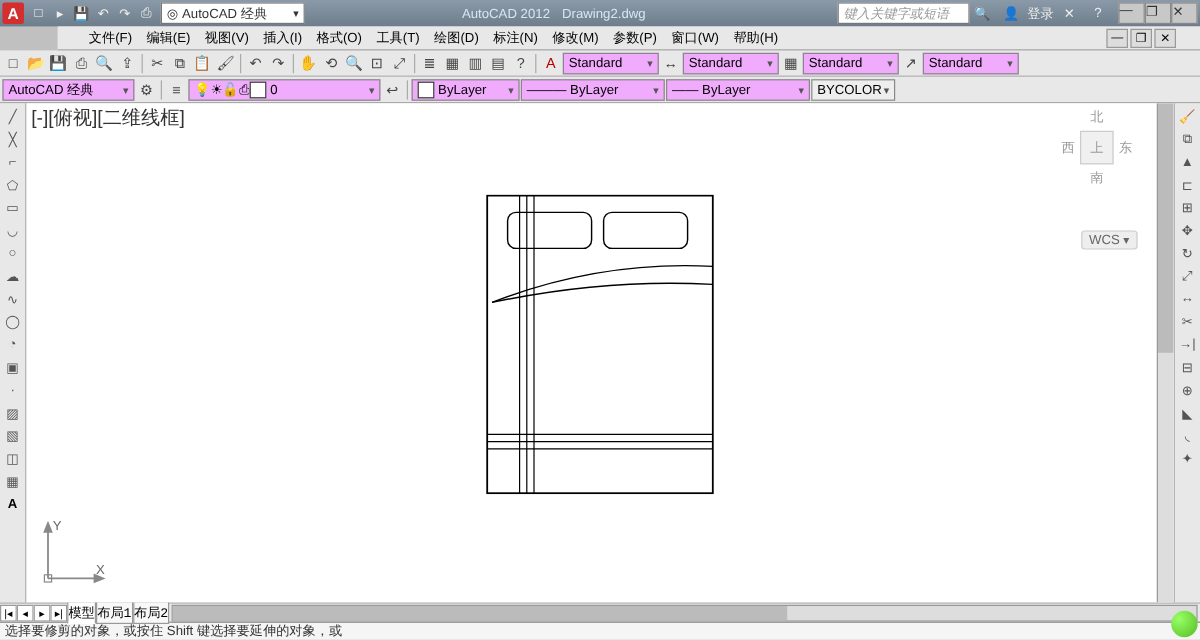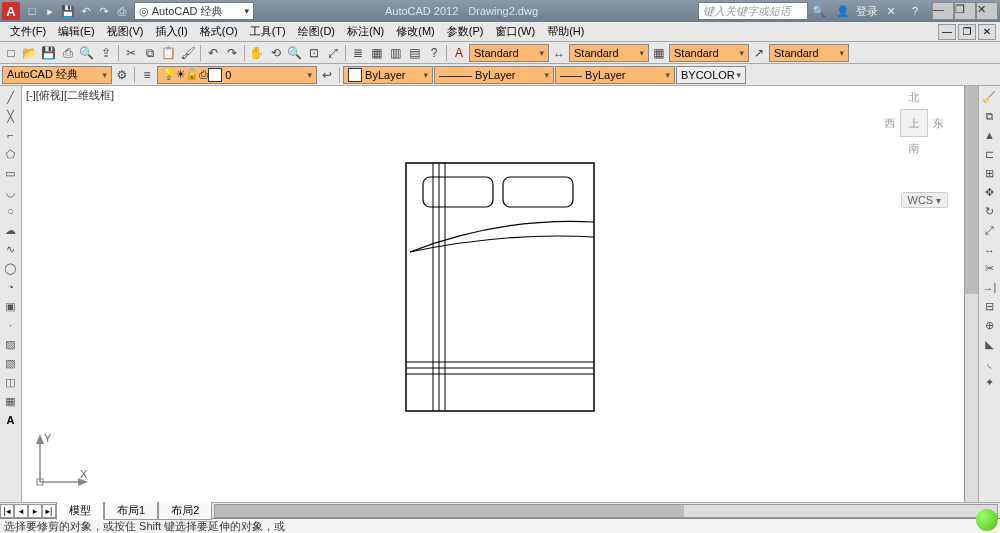--- a/index.html
+++ b/index.html
@@ -13,54 +13,54 @@
 .ws-dd { height: 18px; background: #fff; border: 1px solid #777; display: flex; align-items: center; padding: 0 4px; margin: 0 4px; color: #333; min-width: 120px; }
 .ws-dd .arrow { margin-left: auto; font-size: 9px; }
 .title-center { flex: 1; text-align: center; color: #d9e6f2; font-size: 12px; }
 .title-search { width: 110px; height: 18px; background: #fff; border: 1px solid #777; color: #999; padding: 0 4px; font-style: italic; display: flex; align-items: center; margin-left: 33px; }
 .title-right { display: flex; gap: 2px; align-items: center; }
 .title-right .btn { width: 22px; height: 18px; display: flex; align-items: center; justify-content: center; color: #eee; cursor: pointer; }
 .win-ctl { display: flex; gap: 0; margin-left: 6px; }
 .win-ctl .btn { width: 22px; height: 18px; background: #c8c8c8; border: 1px solid #888; color: #333; }
 
 
-.menubar { height: 20px; background: #e8e8e8; border-bottom: 1px solid #aaa; display: flex; align-items: center; padding: 0 4px; position: relative; }
+.menubar { height: 20px; background: #e8e8e8; border-bottom: 1px solid #aaa; display: flex; align-items: center; padding: 0 20px; position: relative; margin-left: 48px; }
 .menubar .item { padding: 2px 6px; cursor: pointer; }
 .menubar .doc-ctl { margin-left: auto; display: flex; gap: 2px; }
 .menubar .doc-ctl .btn { width: 18px; height: 16px; border: 1px solid #999; background: #ddd; display: flex; align-items: center; justify-content: center; cursor: pointer; font-size: 10px; }
 
 
 .toolbar-row { height: 22px; background: #e8e8e8; border-bottom: 1px solid #aaa; display: flex; align-items: center; padding: 0 2px; gap: 1px; }
 .tb-btn { width: 18px; height: 18px; border: 1px solid transparent; display: flex; align-items: center; justify-content: center; cursor: pointer; color: #444; font-size: 12px; }
 .tb-sep { width: 1px; height: 16px; background: #aaa; margin: 0 2px; }
-.tb-dd { height: 18px; background: #fdba74; border: 1px solid #888; display: flex; align-items: center; padding: 0 4px; min-width: 80px; cursor: pointer; }
+.tb-dd { height: 18px; background: #f0abfc; border: 1px solid #888; display: flex; align-items: center; padding: 0 4px; min-width: 80px; cursor: pointer; }
 .tb-dd .arrow { margin-left: auto; font-size: 9px; color: #555; }
 .tb-color { width: 14px; height: 14px; border: 1px solid #333; }
 
 
 .main { display: flex; height: 416px; position: relative; }
 .left-toolbar, .right-toolbar { width: 22px; background: #e8e8e8; border-right: 1px solid #aaa; display: flex; flex-direction: column; align-items: center; padding: 2px 0; gap: 1px; }
 .right-toolbar { border-right: none; border-left: 1px solid #aaa; }
 .side-btn { width: 18px; height: 18px; display: flex; align-items: center; justify-content: center; cursor: pointer; color: #555; font-size: 11px; }
 
 .canvas-wrap { flex: 1; background: #fff; position: relative; overflow: hidden; }
-.viewport-label { position: absolute; top: 2px; left: 4px; font-size: 11px; color: #333; }
+.viewport-label { position: absolute; top: 2px; left: 4px; font-size: 16px; color: #333; }
 .viewcube { position: absolute; top: 4px; right: 30px; text-align: center; color: #999; font-size: 11px; }
 .viewcube .cube { width: 28px; height: 28px; background: #f0f0f0; border: 1px solid #ccc; margin: 4px auto; display: flex; align-items: center; justify-content: center; }
 .viewcube .dirs { display: grid; grid-template-columns: 20px 28px 20px; align-items: center; }
 .wcs-badge { position: absolute; top: 106px; right: 30px; background: #eee; border: 1px solid #ccc; padding: 1px 6px; font-size: 10px; color: #666; border-radius: 3px; }
 
 .drawing { position: absolute; top: 76px; left: 50%; transform: translateX(-50%); }
 .ucs { position: absolute; bottom: 10px; left: 8px; }
 
 
 .tabs-row { height: 16px; background: #e8e8e8; border-top: 1px solid #aaa; display: flex; align-items: center; font-size: 10px; }
 .tabs-nav { display: flex; }
 .tabs-nav .nb { width: 14px; height: 14px; border: 1px solid #999; background: #fff; display: flex; align-items: center; justify-content: center; cursor: pointer; font-size: 9px; }
-.tab { padding: 1px 12px; border: 1px solid #999; background: #f8f8f8; cursor: pointer; }
+.tab { padding: 1px 0; border: 1px solid #999; background: #f8f8f8; cursor: pointer; font-family: Liberation Mono, monospace; }
 .tab.active { background: #fff; border-bottom: 1px solid #fff; }
 .hscroll { flex: 1; height: 14px; background: #ddd; border: 1px solid #999; margin: 0 2px; position: relative; }
 .hscroll .thumb { position: absolute; left: 0; width: 60%; height: 100%; background: #bbb; }
 
 
 .cmd-area { height: 34px; background: #f5f5f5; border-top: 1px solid #888; padding: 1px 4px; font-family: SimSun, monospace; font-size: 11px; color: #333; line-height: 1.25; overflow: hidden; }
 
 .vscroll { position: absolute; right: 0; top: 0; bottom: 0; width: 14px; background: #ddd; border-left: 1px solid #999; }
 .vscroll .thumb { position: absolute; top: 0; height: 50%; width: 100%; background: #bbb; }
 .green-orb { position: absolute; right: 2px; bottom: 2px; width: 22px; height: 22px; border-radius: 50%; background: radial-gradient(circle at 30% 30%, #9f6, #5b2); }

